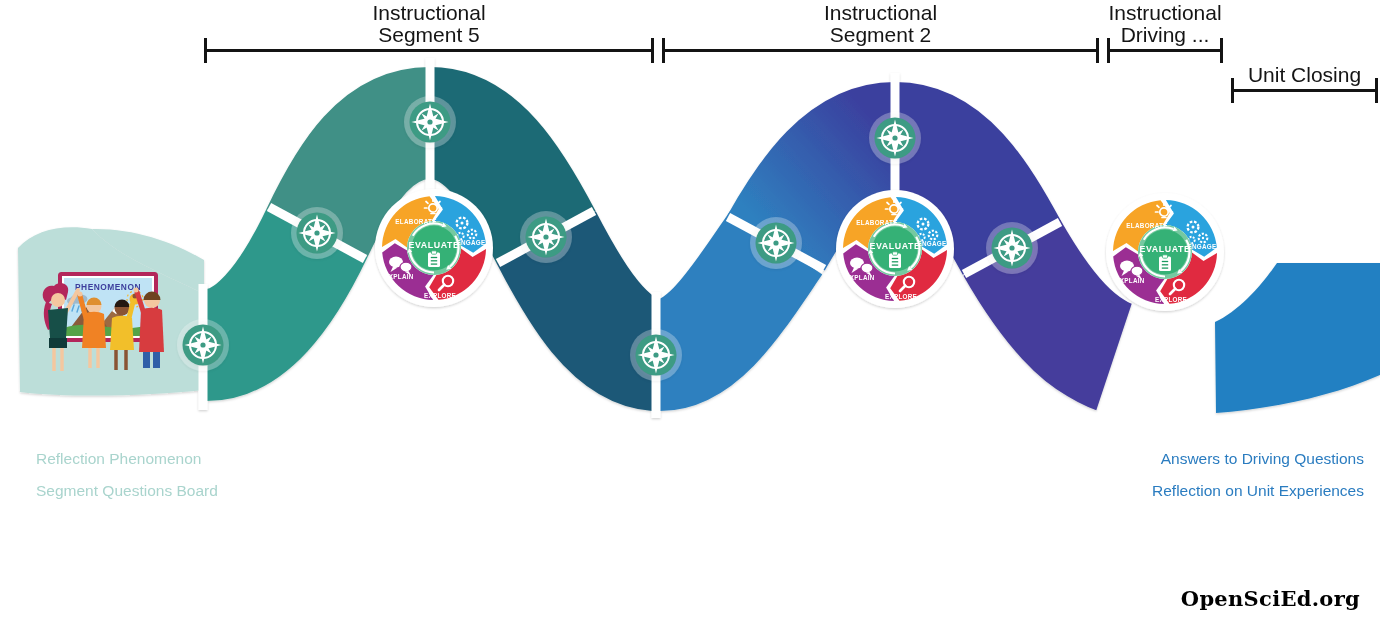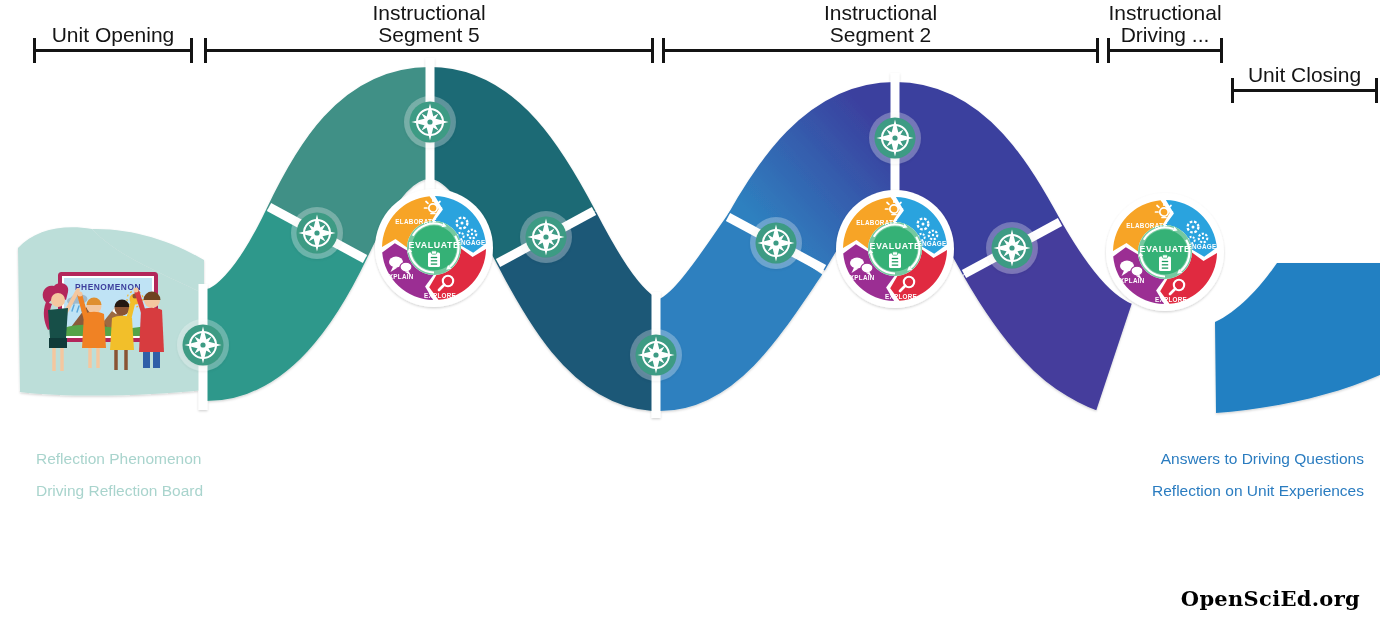--- a/index.html
+++ b/index.html
@@ -249,30 +249,20 @@
         <use href="#wheel-graphic"></use>
         <text class="wl" x="-18" y="-24">ELABORATE</text>
         <text class="wl" x="37" y="-3">ENGAGE</text>
         <text class="wl" x="6" y="50">EXPLORE</text>
         <text class="wl" x="-35" y="31">EXPLAIN</text>
         <text class="wl wl-center" x="0" y="0">EVALUATE</text>
       </g>
     </g>
   </svg>
 
-  <div class="section" style="left:33px;width:160px;">
-    <div class="section-label">
-      <span>Unit Opening</span>
-    </div>
-    <div class="bracket">
-      <div class="tick l"></div>
-        <div class="line"></div>
-        <div class="tick r"></div>
-    </div>
-  </div>
   <div class="section" style="left:204px;width:450px;">
     <div class="section-label">
       <span>Instructional</span>
       <span>Segment 5</span>
     </div>
     <div class="bracket">
       <div class="tick l"></div>
         <div class="line"></div>
         <div class="tick r"></div>
     </div>
@@ -304,18 +294,18 @@
       <span>Unit Closing</span>
     </div>
     <div class="bracket">
       <div class="tick l"></div>
         <div class="line"></div>
         <div class="tick r"></div>
     </div>
   </div>
 
   <div class="note note-left" style="top:450px;">Reflection Phenomenon</div>
-  <div class="note note-left" style="top:482px;">Driving Reflection Board</div>
+  <div class="note note-left" style="top:482px;">Segment Questions Board</div>
   <div class="note note-right" style="top:450px;">Answers to Driving Questions</div>
   <div class="note note-right" style="top:482px;">Reflection on Unit Experiences</div>
 
   <div class="logo">OpenSciEd.org</div>
 </div>
 
 </body></html>

